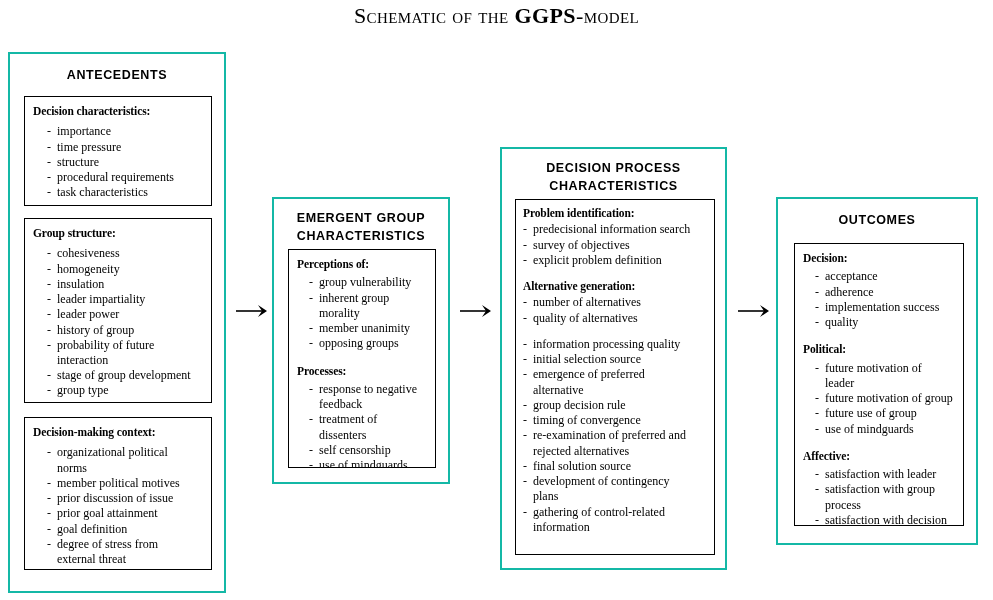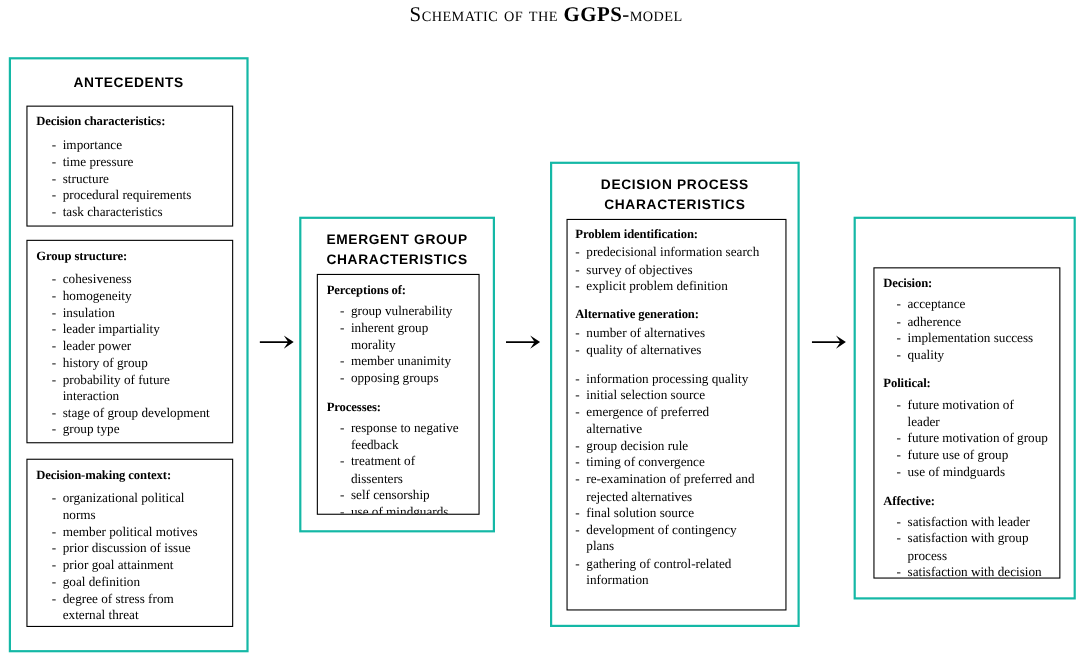--- a/index.html
+++ b/index.html
@@ -10,21 +10,21 @@
     overflow: hidden;
   }
   #canvas { position: relative; width: 993px; height: 600px; }
 
   
   .title {
     position: absolute;
     left: 0; top: 3px; width: 993px;
     text-align: center;
     font-family: "Liberation Serif", "DejaVu Serif", serif;
-    font-size: 19px;
+    font-size: 22px;
     font-variant: small-caps;
     letter-spacing: 0.4px;
     color: #000;
     white-space: nowrap;
   }
   .title .strong { font-weight: bold; }
 
   
   .col-box {
     position: absolute;
@@ -220,20 +220,21 @@
   </div>
 
   <div class="arrow" style="left:738px; top:303px;">
     <svg width="34" height="16" viewBox="0 0 34 16">
       <line x1="0" y1="8" x2="28" y2="8" stroke="#000" stroke-width="1.6"></line>
       <path d="M22 2 L31 8 L22 14 L26 8 Z" fill="#000"></path>
     </svg>
   </div>
 
   <div class="col-box" style="left:776px; top:197px; width:202px; height:348px;">
+    <div class="col-title" style="position:absolute; left:0; top:12px; width:198px;">OUTCOMES</div>
 
     <div class="inner-box" style="left:16px; top:44px; width:170px; height:283px;">
       <div class="grp-block">
         <div class="grp-head" style="margin:7px 0 4px 8px;">Decision:</div>
         <ul class="items" style="margin-left:20px;">
           <li><span class="dash">-</span><span>acceptance</span></li>
           <li><span class="dash">-</span><span>adherence</span></li>
           <li><span class="dash">-</span><span>implementation success</span></li>
           <li><span class="dash">-</span><span>quality</span></li>
         </ul>

